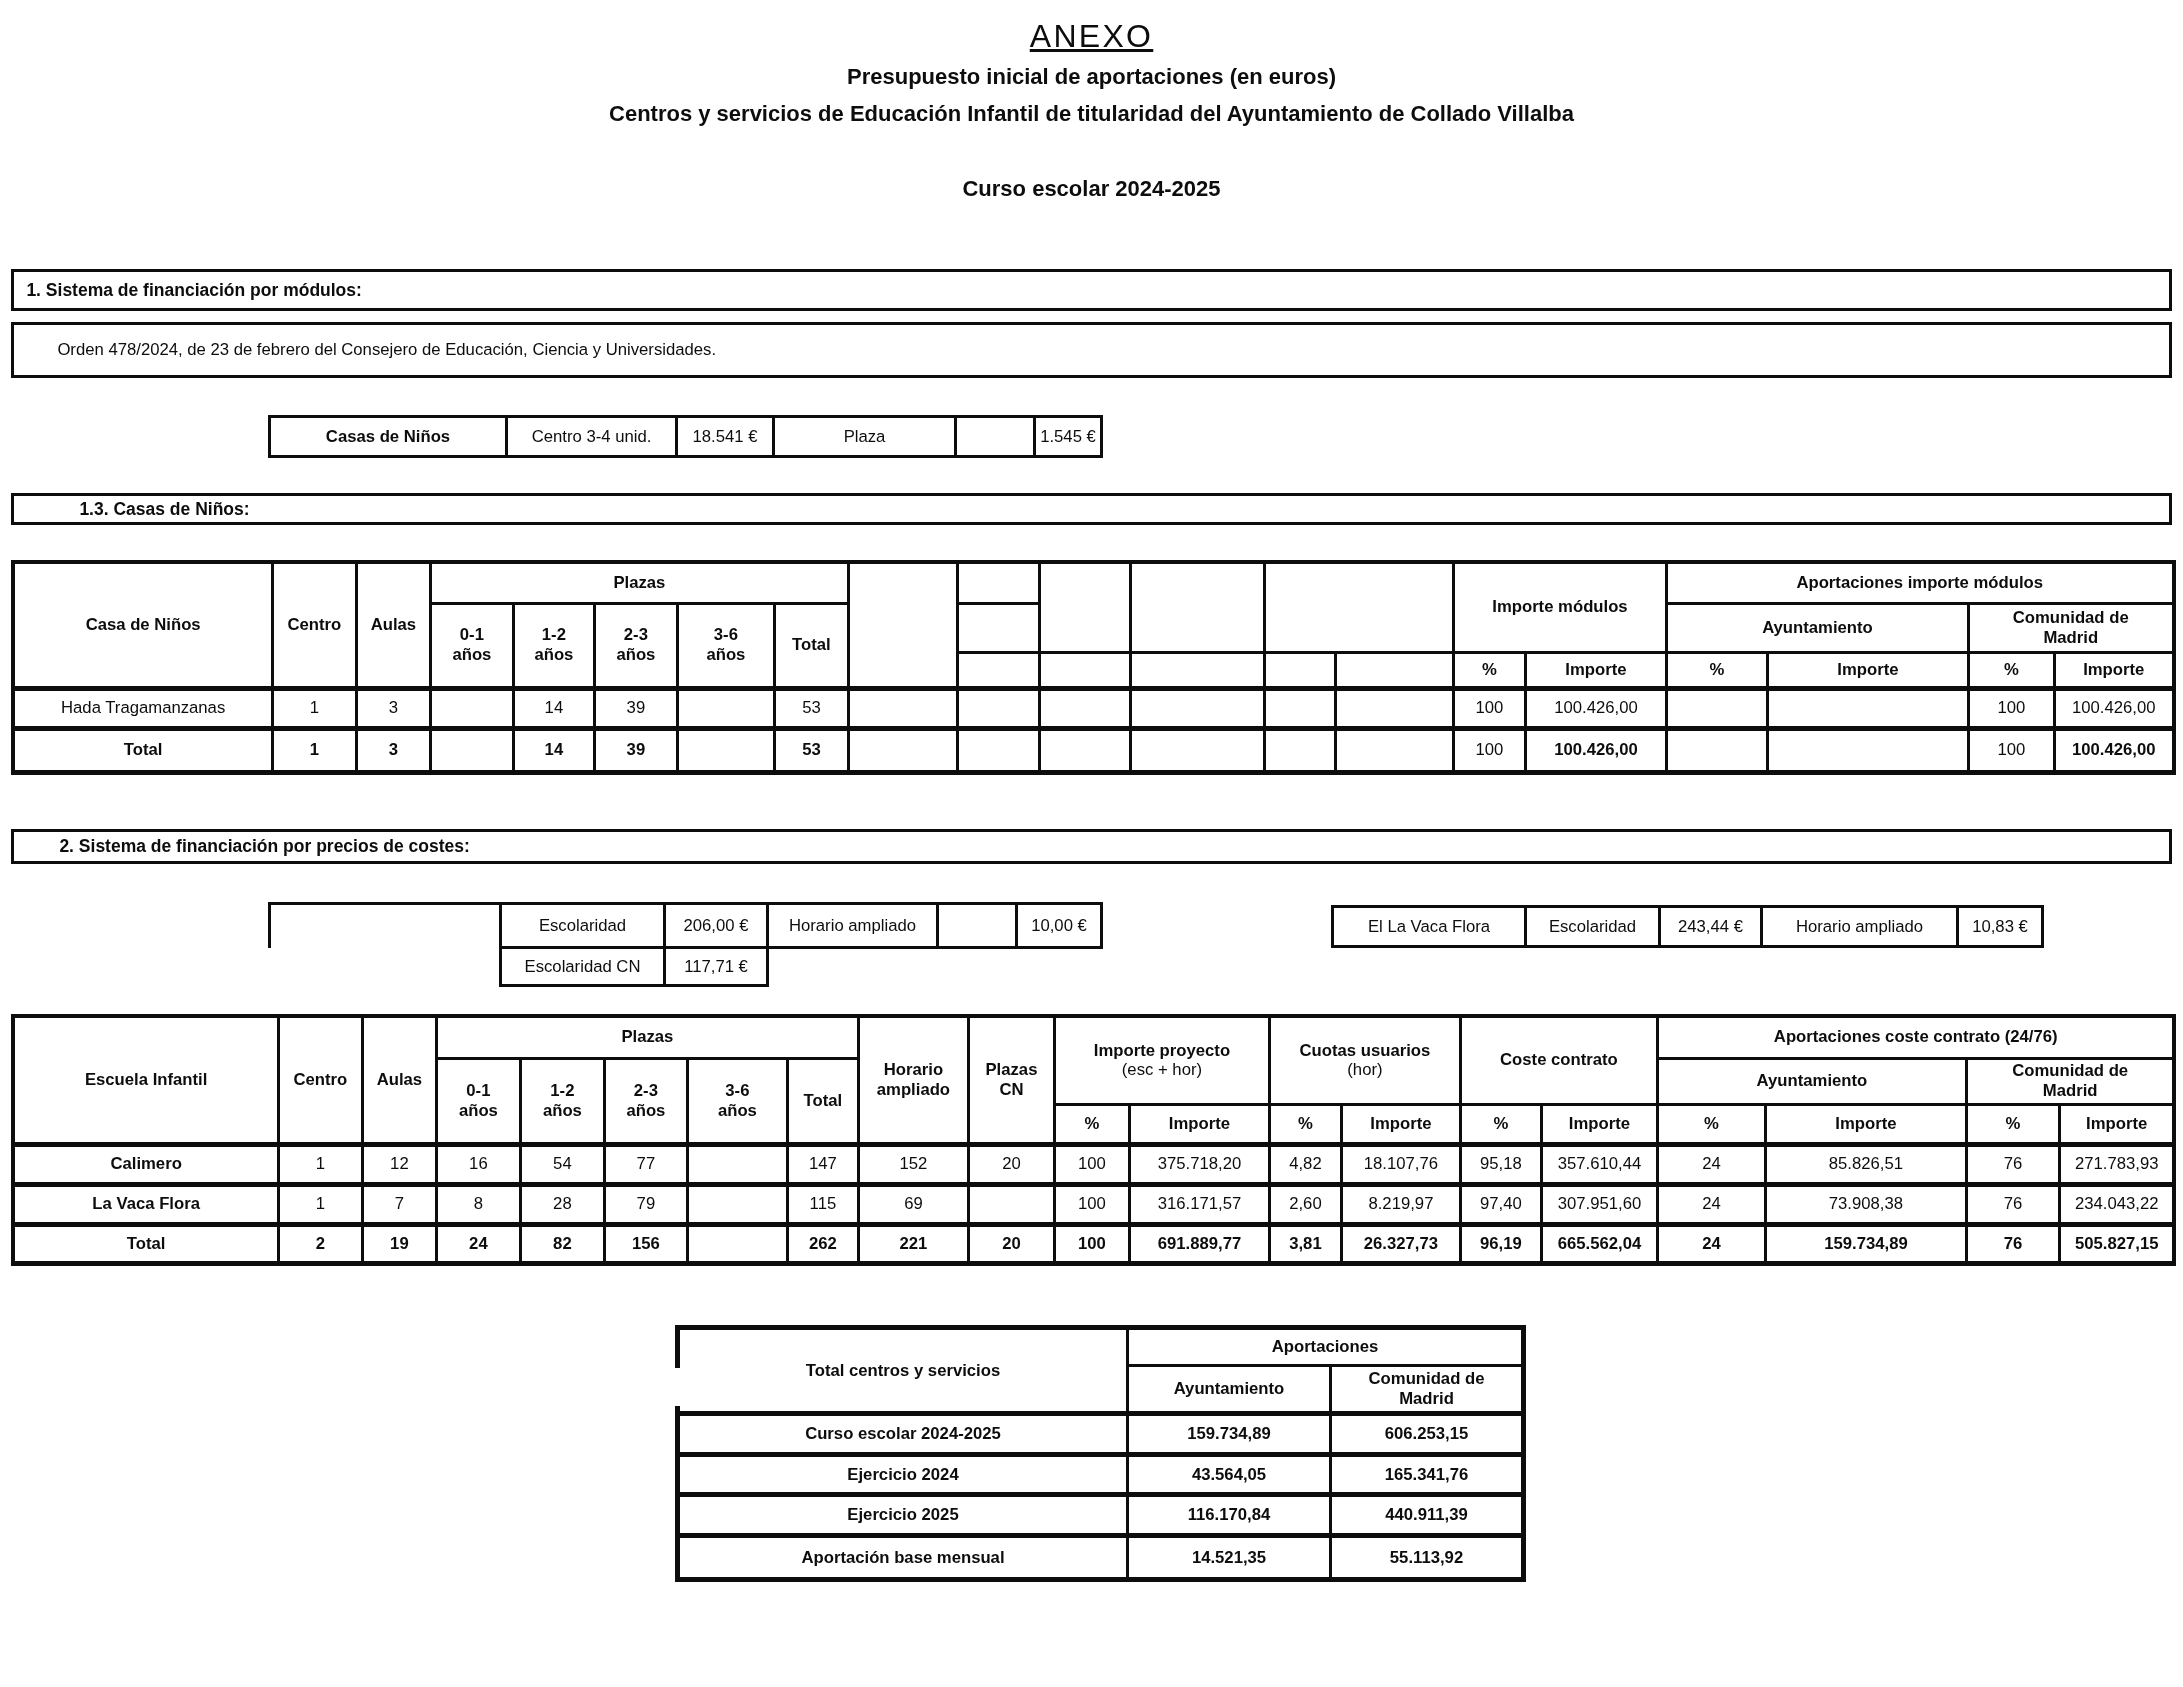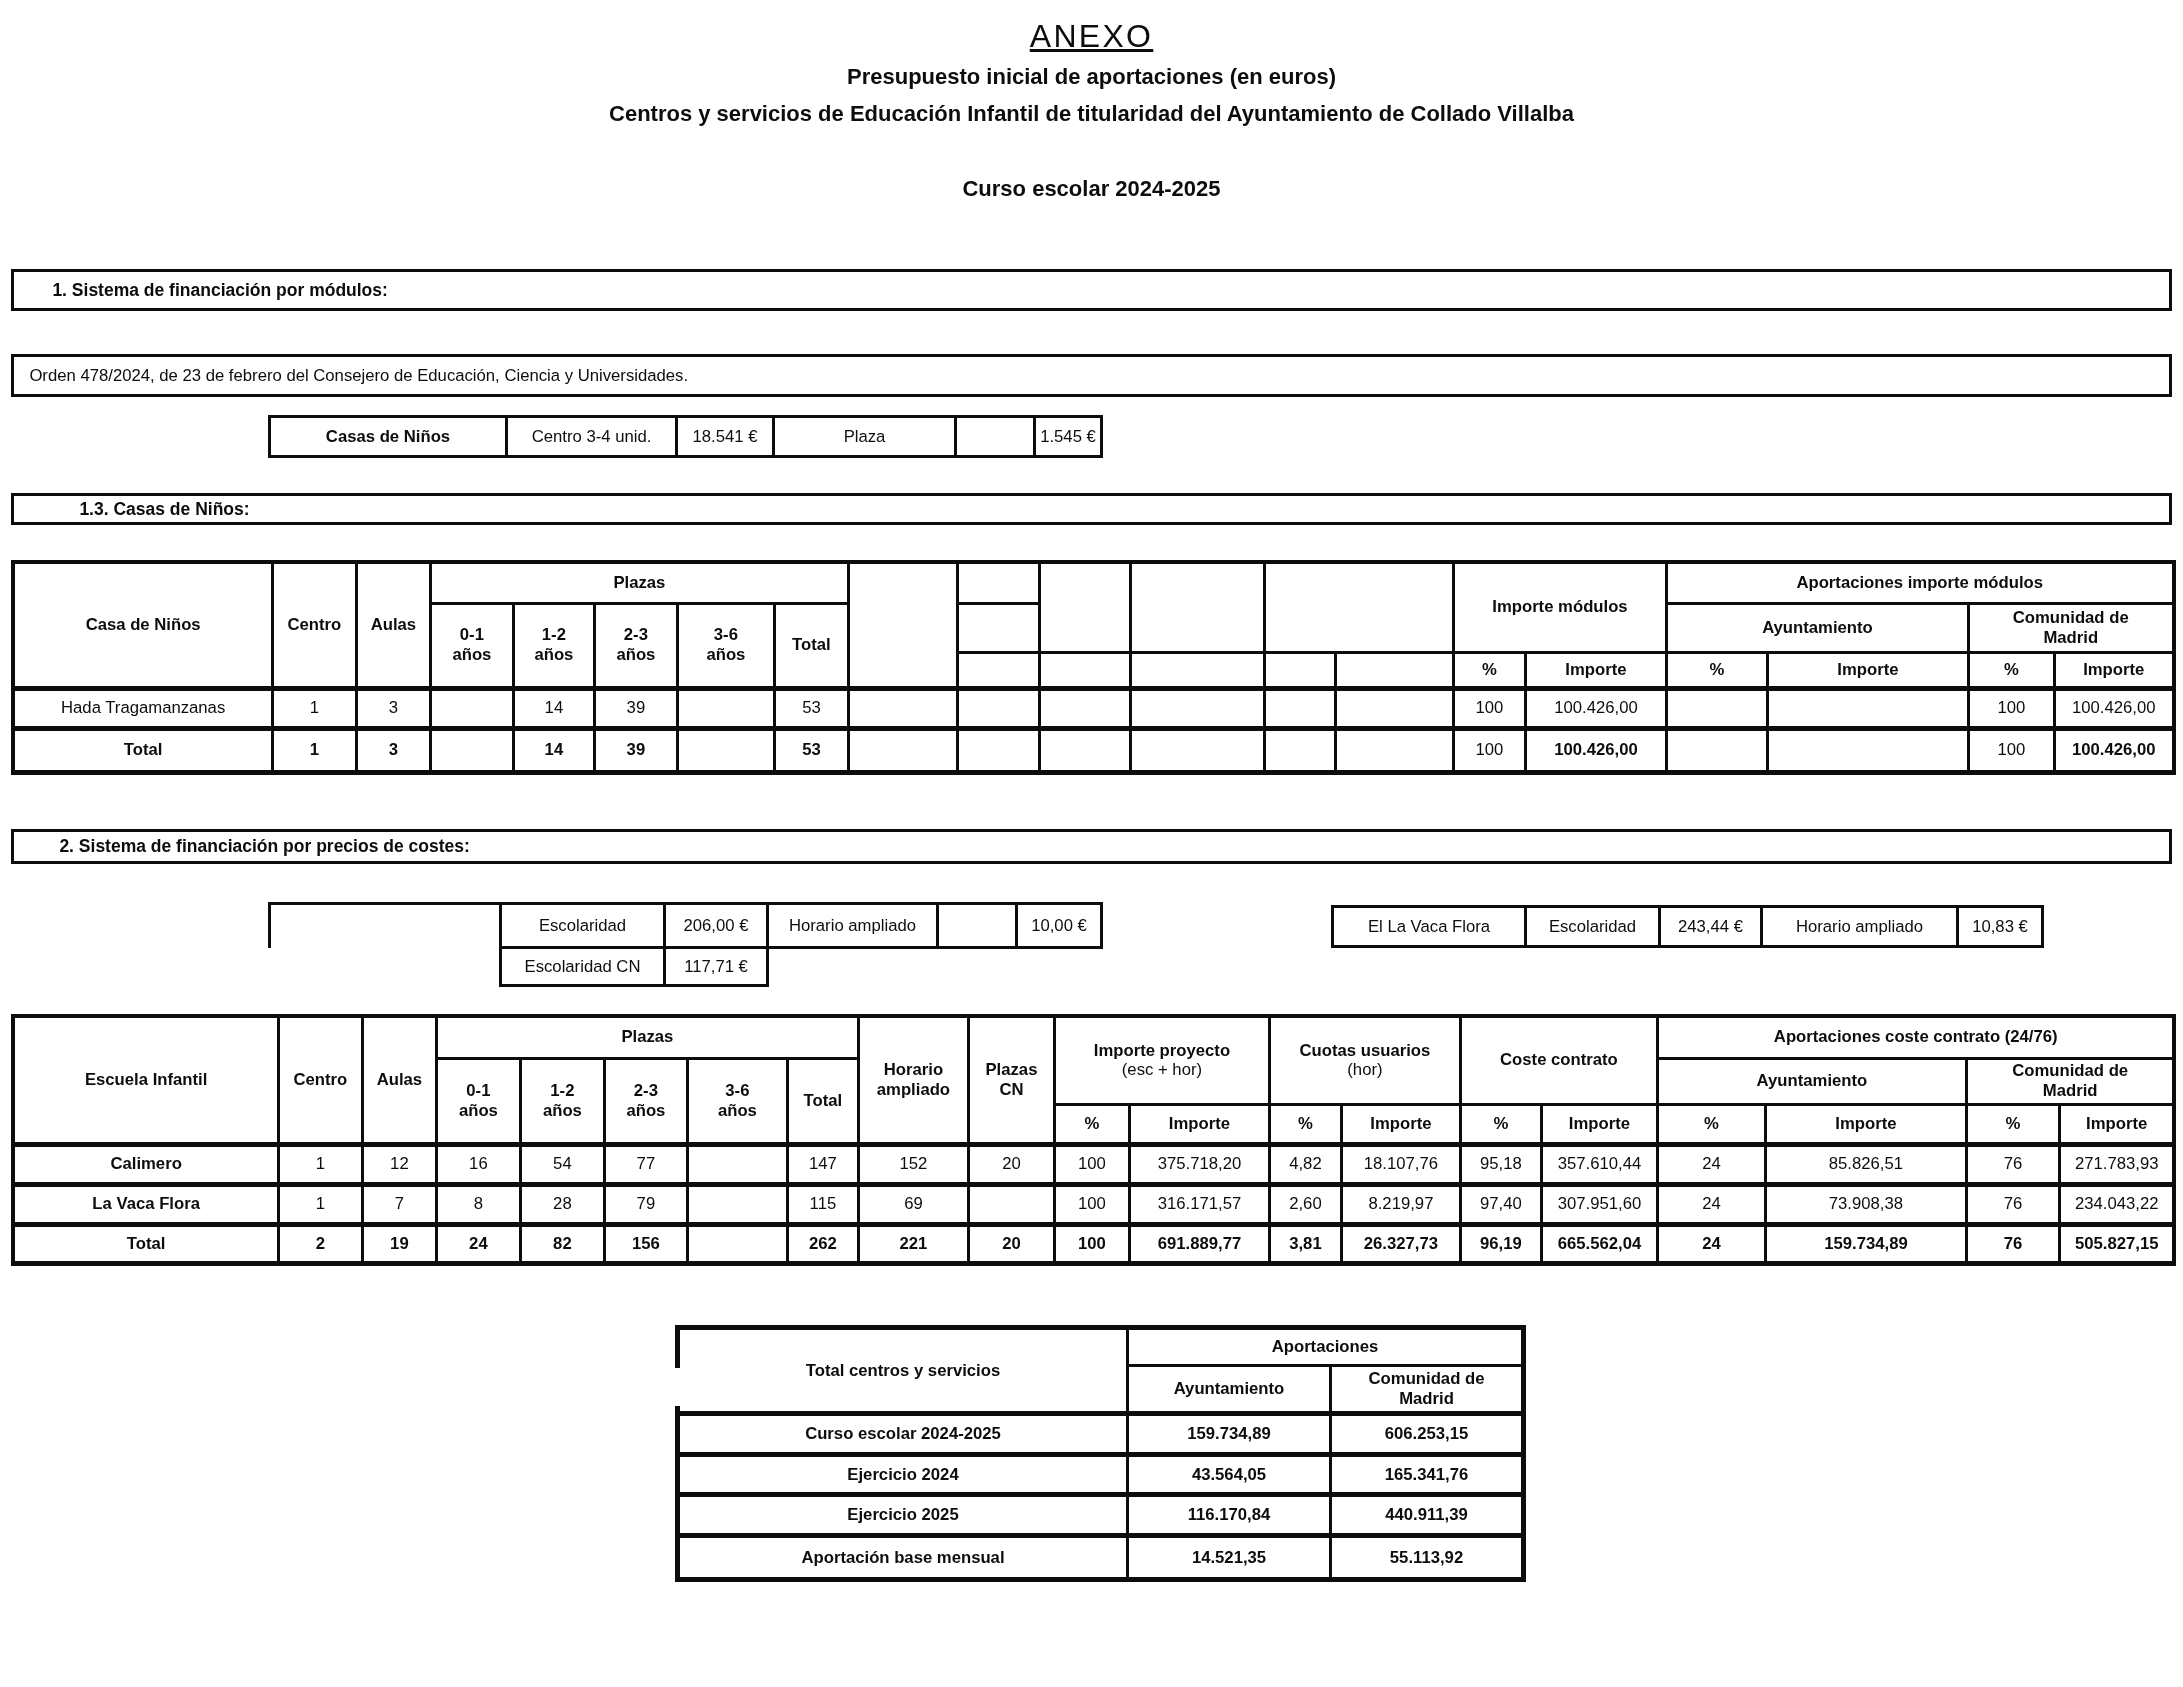--- a/index.html
+++ b/index.html
@@ -9,23 +9,23 @@
   .page { position:absolute; left:0; top:0; width:2183px; height:1688px; }
 
   .ttl { position:absolute; left:0; width:100%; top:18px; text-align:center;
          font-size:32px; letter-spacing:2.3px; font-weight:400;text-decoration:underline; }
   .sub { position:absolute; left:0; width:100%; text-align:center;
          font-weight:bold; font-size:22px; }
   .s1 { top:64px; } .s2 { top:101px; } .s3 { top:176px; }
 
   .secbox { position:absolute; left:11.4px; width:2161px; border:3px solid #0d0d0d;
             display:flex; align-items:center; font-weight:bold; font-size:17.5px;
-            padding-left:38px; background:#fff; }
+            padding-left:12px; background:#fff; }
   #box1  { top:269px; height:42px; }
-  #box2  { top:354px; height:43px; font-weight:normal; font-size:16.7px; padding-left:15px; }
+  #box2  { top:322px; height:56px; font-weight:normal; font-size:16.7px; padding-left:43px; }
   #box13 { top:493px; height:32px; padding-left:65px; }
   #box2s { top:829px; height:35px; padding-left:45px; }
 
   table.grid { position:absolute; border-collapse:collapse; table-layout:fixed;
                font-size:16.7px; background:#fff; }
   table.grid td { border:3px solid #0d0d0d; text-align:center; vertical-align:middle;
                   padding:0 3.8px; overflow:hidden; line-height:1.18; }
   #t1, #t2 { left:11.4px; width:2161px; border:4.6px solid #0d0d0d; }
   #t1 { top:560px; } #t2 { top:1014px; }
   tr.dr td { border-top-width:5.3px; border-bottom-width:5.3px; }

